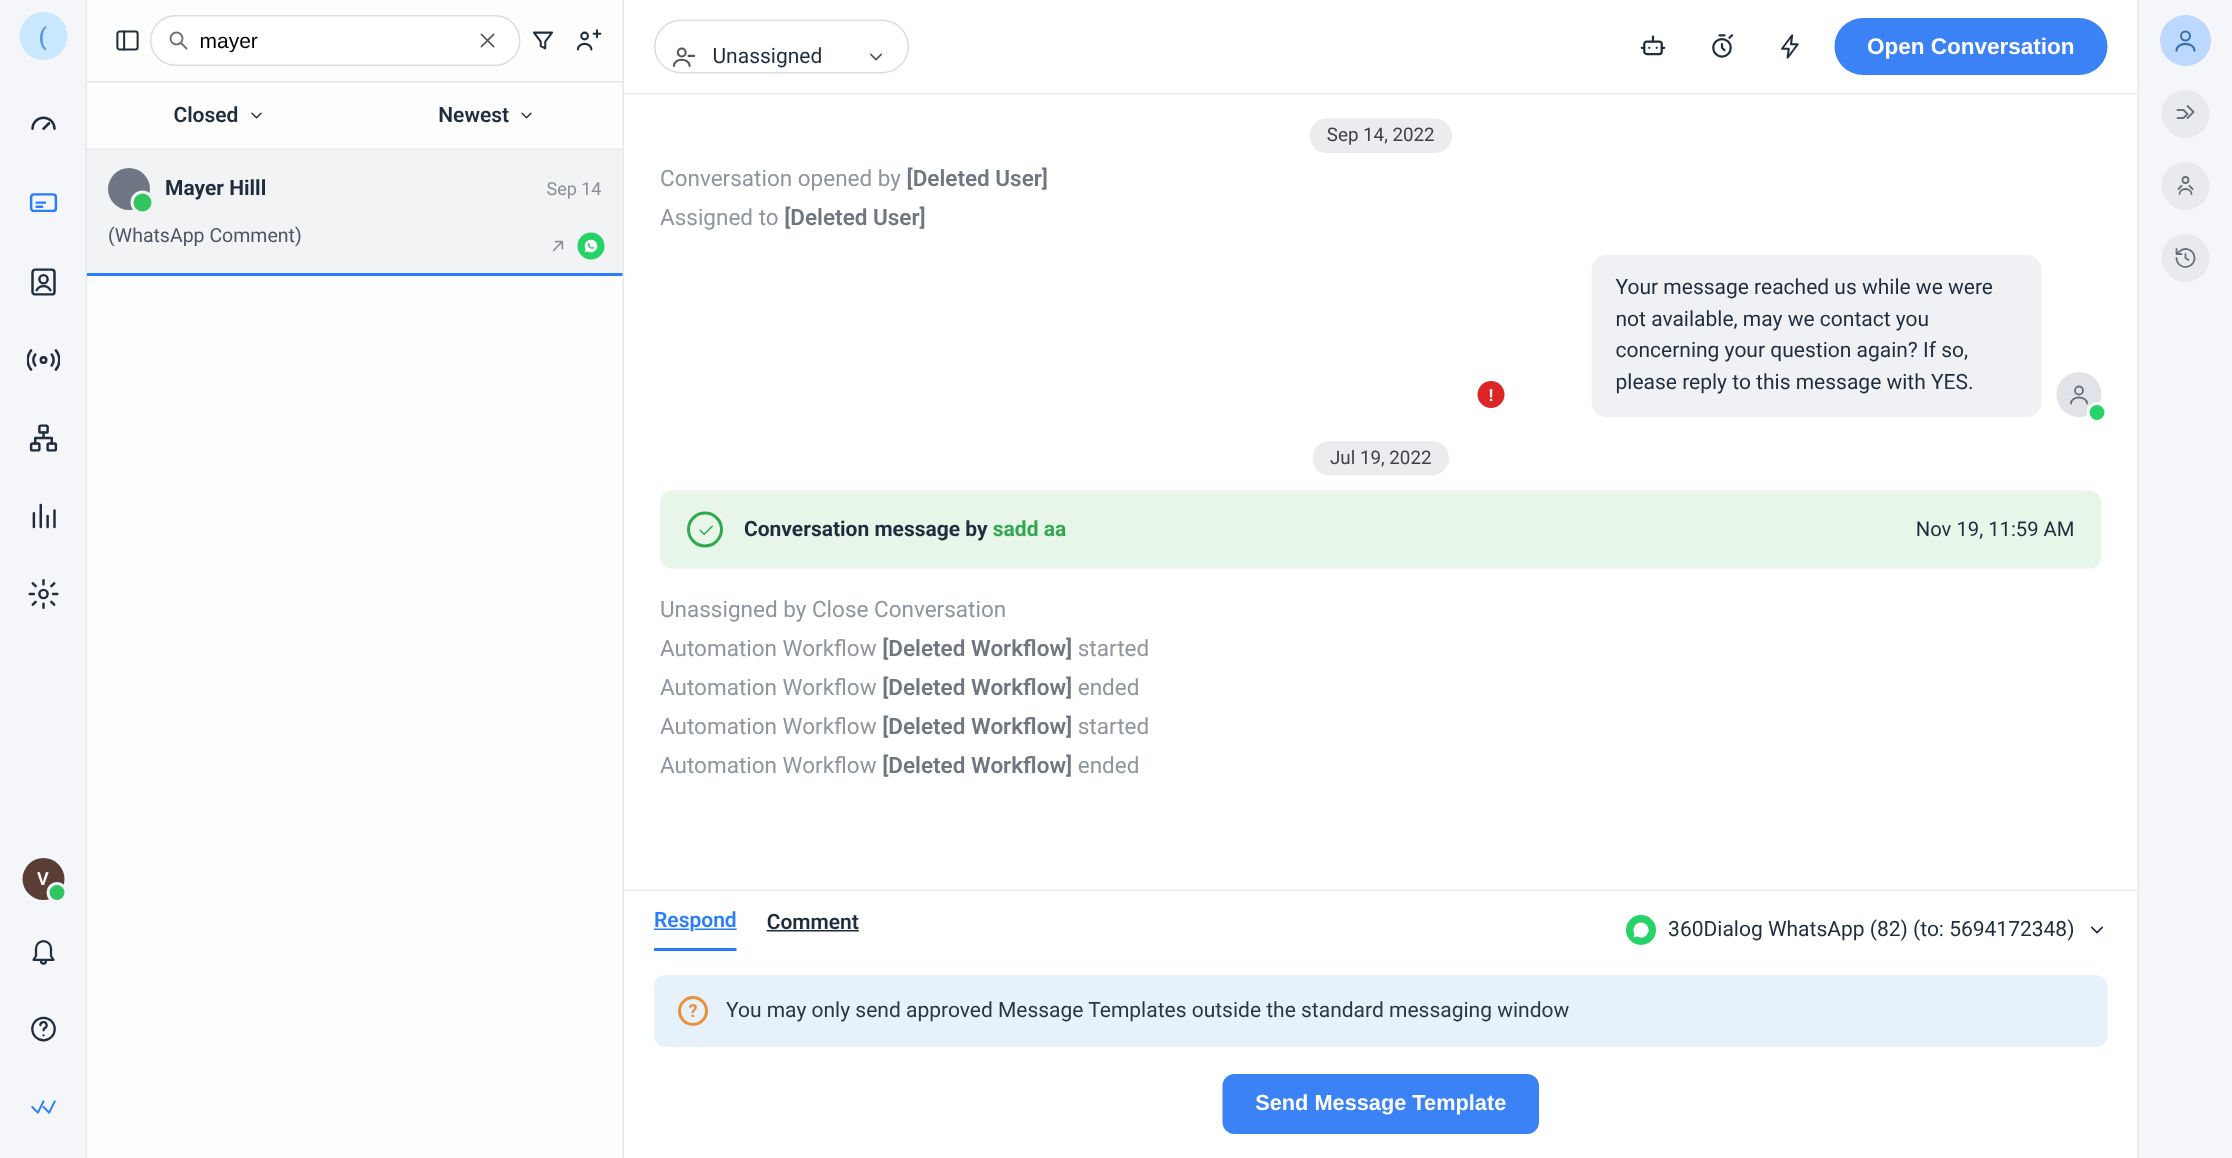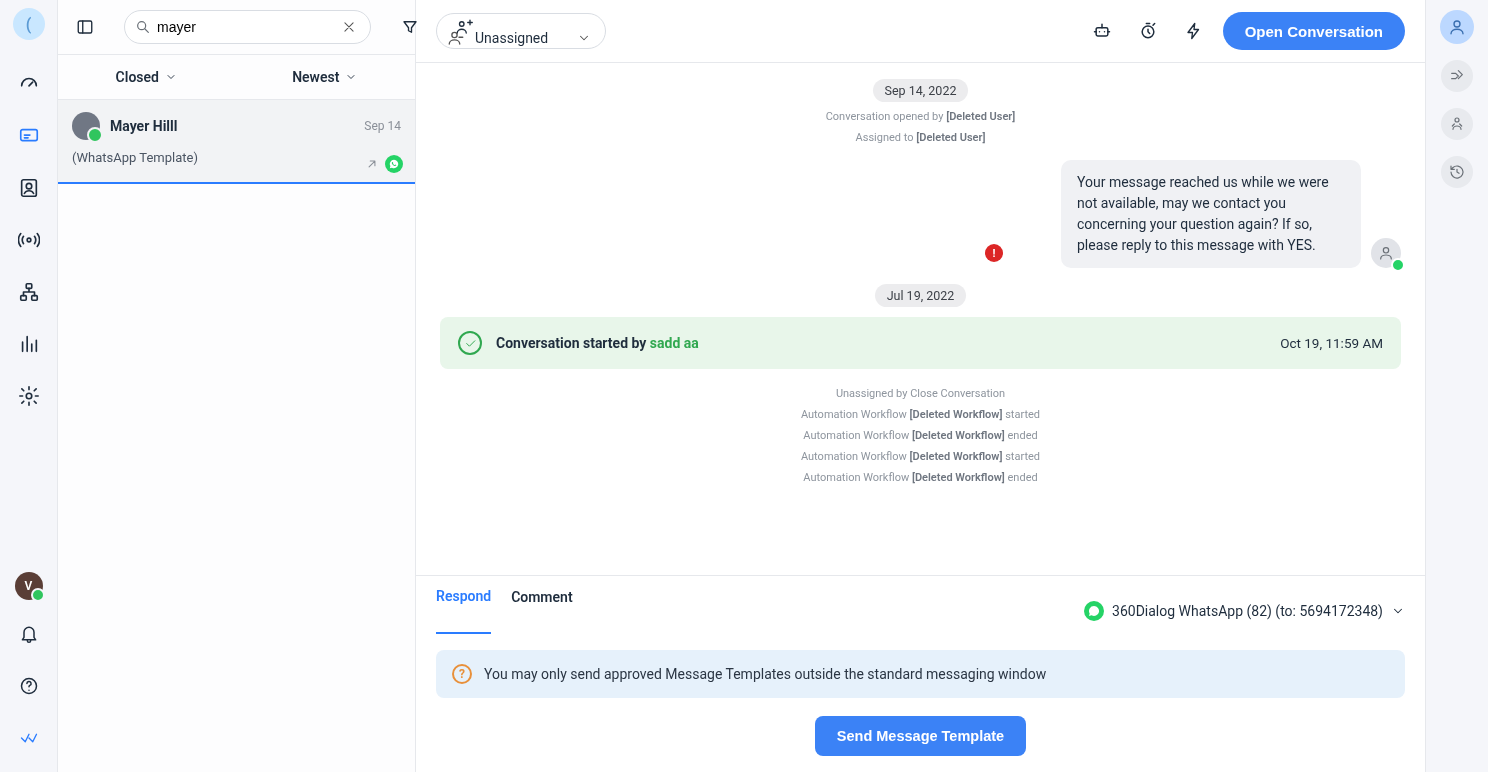--- a/index.html
+++ b/index.html
@@ -10,21 +10,21 @@
   .rail-left { width: 58px; flex: 0 0 58px; background: #f5f6fa; border-right: 1px solid #e6e8ec; display: flex; flex-direction: column; align-items: center; padding: 8px 0; }
   .rail-left .avatar-top { width: 32px; height: 32px; border-radius: 50%; background: #c9e7ff; display: flex; align-items: center; justify-content: center; color: #5b9bd5; font-weight: 600; font-size: 16px; margin-bottom: 18px; }
   .rail-icon { width: 40px; height: 40px; display: flex; align-items: center; justify-content: center; border-radius: 8px; margin: 6px 0; cursor: pointer; color: #1f2d3d; }
   .rail-icon.active { color: #2a7cff; }
   .rail-spacer { flex: 1; }
   .rail-avatar-small { width: 28px; height: 28px; border-radius: 50%; background: #5a3e36; color: #fff; display:flex; align-items:center; justify-content:center; font-size:12px; font-weight:600; position: relative; margin: 8px 0; }
   .rail-avatar-small::after { content:""; position:absolute; right:-2px; bottom:-2px; width:10px; height:10px; border-radius:50%; background:#30c55e; border:2px solid #f5f6fa; }
 
   
   .col-list { width: 358px; flex: 0 0 358px; border-right: 1px solid #e6e8ec; display:flex; flex-direction:column; background:#fdfdfe; }
-  .list-toolbar { display:flex; align-items:center; gap:24px; padding: 10px 12px; border-bottom: 1px solid #e6e8ec; }
+  .list-toolbar { display:flex; align-items:center; gap:0; padding: 10px 12px; border-bottom: 1px solid #e6e8ec; }
   .tb-iconbtn { width:30px; height:30px; display:flex; align-items:center; justify-content:center; border-radius:6px; cursor:pointer; color:#1f2d3d; flex:0 0 auto; }
   .search-wrap { flex:1; display:flex; align-items:center; border:1px solid #d9dde3; border-radius:18px; height:34px; padding:0 10px; background:#fff; }
   .search-wrap input { flex:1; border:none; outline:none; font-size:14px; background:transparent; }
   .search-wrap .clear { cursor:pointer; color:#555; padding:0 4px; }
 
   .list-filters { display:flex; align-items:center; justify-content:space-around; padding: 14px 0; border-bottom:1px solid #e6e8ec; }
   .filter-btn { display:flex; align-items:center; gap:6px; font-weight:600; cursor:pointer; color:#1f2d3d; }
 
   .conv-item { position:relative; padding: 12px 14px 18px; border-bottom:1px solid #e6e8ec; background:#f2f3f5; cursor:pointer; }
   .conv-item::after { content:""; position:absolute; left:0; right:0; bottom:-1px; height:2px; background:#2a7cff; }
@@ -42,41 +42,41 @@
   .col-main { flex:1; display:flex; flex-direction:column; min-width:0; border-right:1px solid #e6e8ec; }
   .chat-header { display:flex; align-items:center; padding:12px 20px; border-bottom:1px solid #e6e8ec; gap:12px; }
   .assignee-dd { display:flex; align-items:center; gap:10px; border:1px solid #d9dde3; border-radius:20px; height:36px; padding:14px 14px 0 10px; cursor:pointer; min-width:170px; }
   .assignee-dd .label { flex:1; color:#1f2d3d; }
   .hdr-spacer { flex:1; }
   .hdr-iconbtn { width:34px; height:34px; display:flex; align-items:center; justify-content:center; cursor:pointer; color:#1f2d3d; border-radius:6px; }
   .open-btn { background:#3b82f6; color:#fff; border:none; border-radius:20px; height:38px; padding:0 22px; font-weight:600; font-size:15px; cursor:pointer; }
 
   .chat-body { flex:1; overflow:auto; padding: 16px 24px 8px; position:relative; }
   .date-chip { display:block; width:max-content; margin: 0 auto 4px; background:#ececee; color:#3d4148; border-radius:14px; padding:4px 12px; font-size:12.5px; }
-  .sys-line { text-align:center; color:#8e959e; font-size:11px; margin:8px 0; }
+  .sys-line { text-align:left; color:#8e959e; font-size:15px; margin:8px 0; }
   .sys-line b { color:#6f7680; font-weight:600; }
 
   .msg-row { display:flex; justify-content:flex-end; align-items:flex-end; gap:10px; margin:16px 0; position:relative; }
   .bubble-grey { background:#f0f1f4; color:#1f2d3d; border-radius:10px; padding:12px 16px; max-width:300px; font-size:14px; line-height:1.5;margin-left:48px; }
   .bubble-yellow { background:#ffefba; color:#5e4c12; border-radius:10px; padding:10px 16px; font-size:14px; font-weight:600; }
   .msg-avatar { width:30px; height:30px; border-radius:50%; background:#e1e3e8; display:flex; align-items:center; justify-content:center; position:relative; flex:0 0 auto; }
   .msg-avatar.green { background:#1aab5c; }
   .msg-avatar .mini { position:absolute; right:-4px; bottom:-4px; width:14px; height:14px; border-radius:50%; background:#25d366; border:2px solid #fff; }
   .msg-avatar .mini.orange { background:#f7b52c; }
   .err-dot { width:18px; height:18px; border-radius:50%; background:#dc2626; color:#fff; display:flex; align-items:center; justify-content:center; font-size:11px; font-weight:700; flex:0 0 auto; align-self:flex-end; margin-bottom:6px; }
 
   .closed-banner { background:#e8f6ea; border-radius:8px; padding:14px 18px; display:flex; align-items:center; gap:14px; margin:10px 0 18px; }
   .closed-banner .check { width:24px; height:24px; border:2px solid #30a850; border-radius:50%; display:flex; align-items:center; justify-content:center; color:#30a850; flex:0 0 auto; }
   .closed-banner .text { font-weight:700; font-size:14px; }
   .closed-banner .text .who { color:#30a850; }
   .closed-banner .time { margin-left:auto; font-size:13.5px; color:#1f2d3d; }
 
   
   .composer-top { border-top:1px solid #e6e8ec; padding: 12px 20px 0; display:flex; align-items:center; gap:20px; }
-  .tab { font-weight:600; padding-bottom:28px; cursor:pointer; color:#1f2d3d; }
+  .tab { font-weight:600; padding-bottom:10px; cursor:pointer; color:#1f2d3d;text-decoration:underline; }
   .tab.active { color:#2a7cff; border-bottom:2px solid #2a7cff; }
   .channel-dd { margin-left:auto; display:flex; align-items:center; gap:8px; cursor:pointer; font-size:14px; }
   .channel-dd .wa { width:20px; height:20px; border-radius:50%; background:#25d366; display:flex; align-items:center; justify-content:center; }
 
   .template-notice { margin:16px 20px 0; background:#e6f1fb; border-radius:8px; padding:14px 16px; display:flex; align-items:center; gap:12px; color:#2b3644; }
   .template-notice .qm { width:20px; height:20px; border:2px solid #e8903a; border-radius:50%; color:#e8903a; display:flex; align-items:center; justify-content:center; font-size:12px; font-weight:700; flex:0 0 auto; }
 
   .composer-actions { display:flex; justify-content:center; padding:18px 0 16px; }
   .send-tpl { background:#3b82f6; color:#fff; border:none; border-radius:8px; height:40px; padding:0 22px; font-weight:600; font-size:14.5px; cursor:pointer; }
 
@@ -211,21 +211,21 @@
         </svg>
     </div>
   </div>
 
   <div class="conv-item">
     <div class="conv-row1">
       <div class="conv-avatar"></div>
       <div class="conv-name">Mayer Hilll</div>
       <div class="conv-date">Sep 14</div>
     </div>
-    <div class="conv-preview">(WhatsApp Template)</div>
+    <div class="conv-preview">(WhatsApp Comment)</div>
     <div class="conv-channel">
       <span class="out">
         <svg width="14" height="14" viewBox="0 0 24 24">
             <path class="stroke" d="M7 17L17 7M17 7H9M17 7v8"></path>
           </svg>
       </span>
       <span class="wa-dot">
         <svg width="10" height="10" viewBox="0 0 24 24" style="color:#fff">
             <path fill="currentColor" d="M12 2a10 10 0 0 0-8.7 15L2 22l5.2-1.3A10 10 0 1 0 12 2zm4.6 13.3c-.2.6-1.2 1.1-1.7 1.2-.4 0-.9.2-3-.6-2.5-1-4.1-3.5-4.2-3.7-.1-.2-1-1.3-1-2.5s.6-1.8.9-2c.2-.2.5-.3.7-.3h.5c.2 0 .4 0 .6.4.2.5.7 1.8.8 1.9 0 .1.1.3 0 .4l-.4.6c-.1.2-.3.3-.1.6.1.2.7 1.1 1.5 1.8 1 .9 1.9 1.2 2.1 1.3.2.1.4.1.5-.1l.7-.8c.2-.2.4-.2.6-.1l1.8.9c.2.1.4.2.4.3 0 .2 0 .8-.2 1.4z"></path>
           </svg>
@@ -290,23 +290,23 @@
 
     <span class="date-chip" style="margin-top:16px">Jul 19, 2022</span>
 
     <div class="closed-banner">
       <span class="check">
         <svg width="13" height="13" viewBox="0 0 24 24">
             <path class="stroke" d="M5 12l5 5L20 7"></path>
           </svg>
       </span>
       <span class="text">
-        <span>Conversation started by </span><span class="who">sadd aa</span>
-      </span>
-      <span class="time">Oct 19, 11:59 AM</span>
+        <span>Conversation message by </span><span class="who">sadd aa</span>
+      </span>
+      <span class="time">Nov 19, 11:59 AM</span>
     </div>
 
     <div class="sys-line">Unassigned by Close Conversation</div>
     <div class="sys-line">
       <span>Automation Workflow </span><b>[Deleted Workflow]</b><span> started</span>
     </div>
 
 
     <div class="sys-line">
       <span>Automation Workflow </span><b>[Deleted Workflow]</b><span> ended</span>

